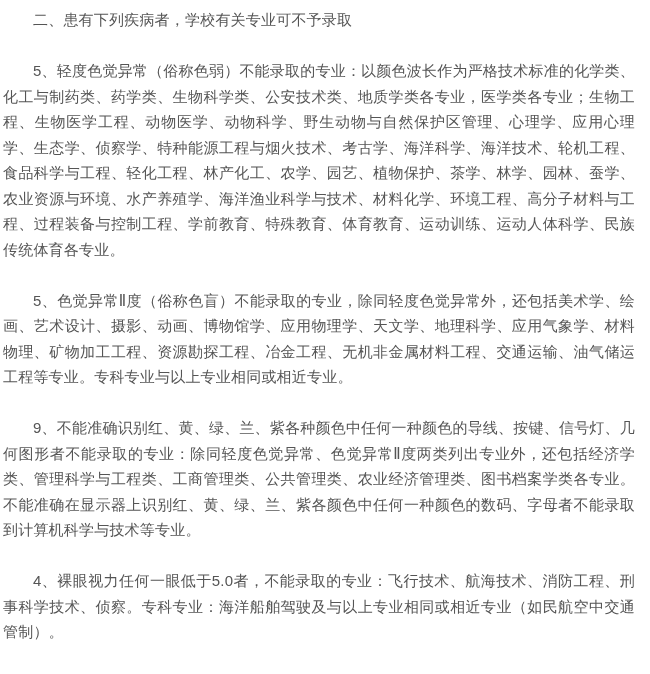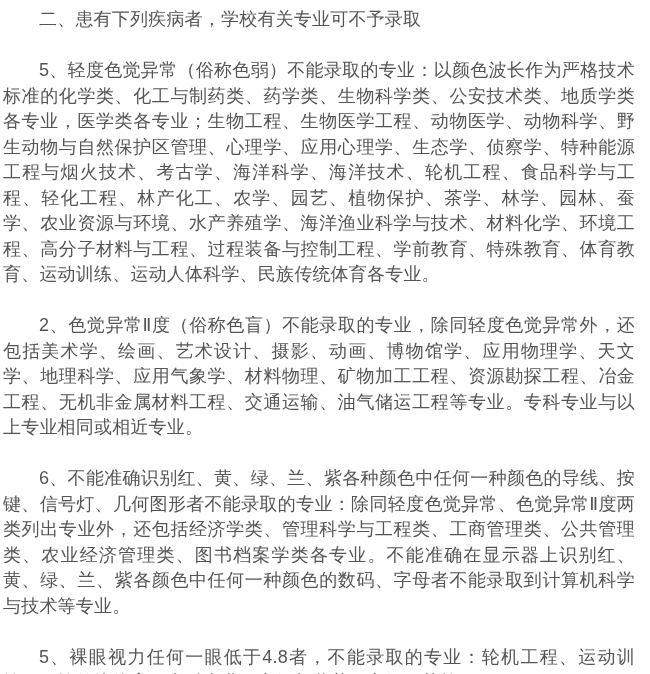--- a/index.html
+++ b/index.html
@@ -12,21 +12,21 @@
     height: 674px;
     overflow: hidden;
     font-family: "Liberation Sans", "DejaVu Sans", sans-serif;
   }
   .doc {
     box-sizing: border-box;
     width: 650px;
     height: 674px;
     padding: 7px 15px 0 3px;
     color: #555555;
-    font-size: 18px;
+    font-size: 15px;
     line-height: 25.5px;
   }
   .doc p {
     margin: 0 0 25.5px 0;
     text-align: justify;
     text-justify: inter-ideograph;
     text-indent: 2em;
     letter-spacing: 0.2px;
     word-break: break-all;
   }
@@ -35,20 +35,21 @@
   }
 </style>
 </head>
 <body>
 
 <div class="doc">
   <p class="heading">二、患有下列疾病者，学校有关专业可不予录取</p>
 
   <p>5、轻度色觉异常（俗称色弱）不能录取的专业：以颜色波长作为严格技术标准的化学类、化工与制药类、药学类、生物科学类、公安技术类、地质学类各专业，医学类各专业；生物工程、生物医学工程、动物医学、动物科学、野生动物与自然保护区管理、心理学、应用心理学、生态学、侦察学、特种能源工程与烟火技术、考古学、海洋科学、海洋技术、轮机工程、食品科学与工程、轻化工程、林产化工、农学、园艺、植物保护、茶学、林学、园林、蚕学、农业资源与环境、水产养殖学、海洋渔业科学与技术、材料化学、环境工程、高分子材料与工程、过程装备与控制工程、学前教育、特殊教育、体育教育、运动训练、运动人体科学、民族传统体育各专业。</p>
 
-  <p>2、色觉异常Ⅱ度（俗称色盲）不能录取的专业，除同轻度色觉异常外，还包括美术学、绘画、艺术设计、摄影、动画、博物馆学、应用物理学、天文学、地理科学、应用气象学、材料物理、矿物加工工程、资源勘探工程、冶金工程、无机非金属材料工程、交通运输、油气储运工程等专业。专科专业与以上专业相同或相近专业。</p>
+  <p>5、色觉异常Ⅱ度（俗称色盲）不能录取的专业，除同轻度色觉异常外，还包括美术学、绘画、艺术设计、摄影、动画、博物馆学、应用物理学、天文学、地理科学、应用气象学、材料物理、矿物加工工程、资源勘探工程、冶金工程、无机非金属材料工程、交通运输、油气储运工程等专业。专科专业与以上专业相同或相近专业。</p>
 
-  <p>6、不能准确识别红、黄、绿、兰、紫各种颜色中任何一种颜色的导线、按键、信号灯、几何图形者不能录取的专业：除同轻度色觉异常、色觉异常Ⅱ度两类列出专业外，还包括经济学类、管理科学与工程类、工商管理类、公共管理类、农业经济管理类、图书档案学类各专业。不能准确在显示器上识别红、黄、绿、兰、紫各颜色中任何一种颜色的数码、字母者不能录取到计算机科学与技术等专业。</p>
+  <p>9、不能准确识别红、黄、绿、兰、紫各种颜色中任何一种颜色的导线、按键、信号灯、几何图形者不能录取的专业：除同轻度色觉异常、色觉异常Ⅱ度两类列出专业外，还包括经济学类、管理科学与工程类、工商管理类、公共管理类、农业经济管理类、图书档案学类各专业。不能准确在显示器上识别红、黄、绿、兰、紫各颜色中任何一种颜色的数码、字母者不能录取到计算机科学与技术等专业。</p>
 
+  <p>4、裸眼视力任何一眼低于5.0者，不能录取的专业：飞行技术、航海技术、消防工程、刑事科学技术、侦察。专科专业：海洋船舶驾驶及与以上专业相同或相近专业（如民航空中交通管制）。</p>
 
   <p>5、裸眼视力任何一眼低于4.8者，不能录取的专业：轮机工程、运动训练、民族传统体育。专科专业：烹饪与营养、烹饪工艺等。</p>
 
 </div>
 
 </body></html>

